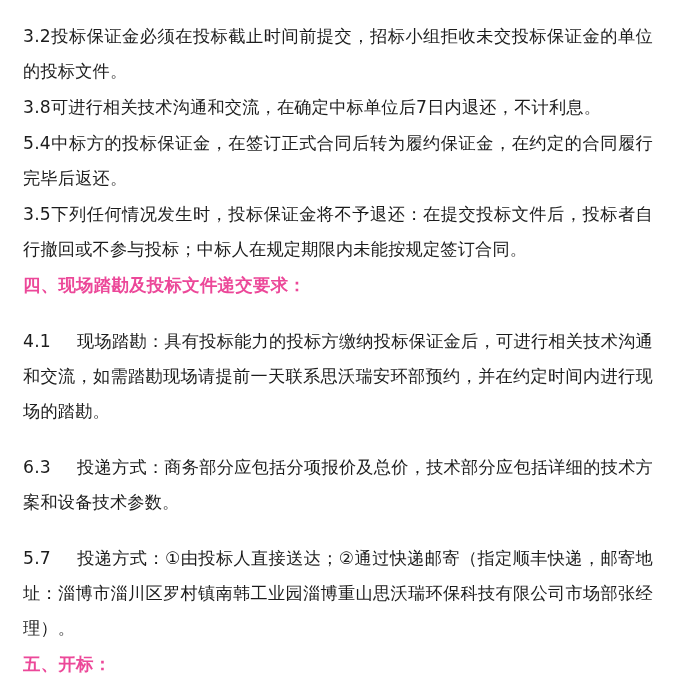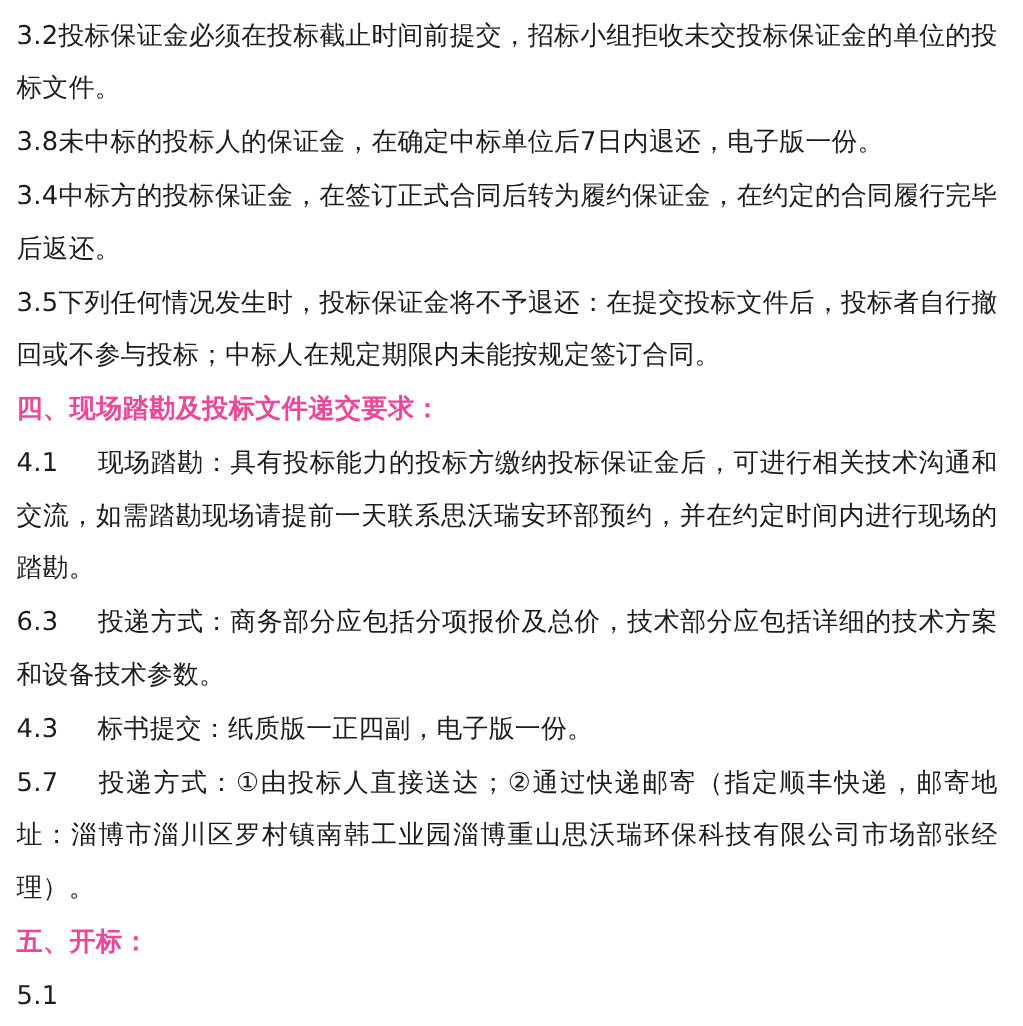--- a/index.html
+++ b/index.html
@@ -11,21 +11,21 @@
     width: 682px;
     height: 684px;
     overflow: hidden;
     font-family: "DejaVu Sans", "Liberation Sans", sans-serif;
     color: #1a1a1a;
   }
   #page {
     position: relative;
     width: 682px;
     height: 684px;
-    padding: 1px;
+    padding: 13px;
     box-sizing: border-box;
   }
   .doc-body {
     padding: 6px 16px 0 10px;
   }
   p.para {
     margin: 0 0 1px 0;
     font-size: 17.2px;
     line-height: 35px;
     letter-spacing: 0.2px;
@@ -38,46 +38,46 @@
     margin: 0 0 1px 0;
     font-size: 17.4px;
     line-height: 35px;
     font-weight: bold;
     color: #ec4899;
     letter-spacing: 0.3px;
   }
   .num-wide {
     display: inline-block;
     min-width: 54px;
+    margin-top: 20px;
   }
   .num-narrow {
     display: inline-block;
   }
 </style>
 </head>
 <body>
 
 <div id="page">
   <div class="doc-body">
 
     <p class="para"><span class="num-narrow">3.2</span><span>投标保证金必须在投标截止时间前提交，招标小组拒收未交投标保证金的单位的投标文件。</span></p>
 
-    <p class="para"><span class="num-narrow">3.8</span><span>未中标的投标人的保证金，在确定中标单位后7日内退还，电子版一份。</span></p>
+    <p class="para"><span class="num-narrow">3.8</span><span>可进行相关技术沟通和交流，在确定中标单位后7日内退还，不计利息。</span></p>
 
-    <p class="para"><span class="num-narrow">3.4</span><span>中标方的投标保证金，在签订正式合同后转为履约保证金，在约定的合同履行完毕后返还。</span></p>
+    <p class="para"><span class="num-narrow">5.4</span><span>中标方的投标保证金，在签订正式合同后转为履约保证金，在约定的合同履行完毕后返还。</span></p>
 
     <p class="para"><span class="num-narrow">3.5</span><span>下列任何情况发生时，投标保证金将不予退还：在提交投标文件后，投标者自行撤回或不参与投标；中标人在规定期限内未能按规定签订合同。</span></p>
 
     <p class="heading">四、现场踏勘及投标文件递交要求：</p>
 
     <p class="para"><span class="num-wide">4.1</span><span>现场踏勘：具有投标能力的投标方缴纳投标保证金后，可进行相关技术沟通和交流，如需踏勘现场请提前一天联系思沃瑞安环部预约，并在约定时间内进行现场的踏勘。</span></p>
 
     <p class="para"><span class="num-wide">6.3</span><span>投递方式：商务部分应包括分项报价及总价，技术部分应包括详细的技术方案和设备技术参数。</span></p>
 
-    <p class="para"><span class="num-wide">4.3</span><span>标书提交：纸质版一正四副，电子版一份。</span></p>
 
     <p class="para"><span class="num-wide">5.7</span><span>投递方式：①由投标人直接送达；②通过快递邮寄（指定顺丰快递，邮寄地址：淄博市淄川区罗村镇南韩工业园淄博重山思沃瑞环保科技有限公司市场部张经理）。</span></p>
 
 
     <p class="heading">五、开标：</p>
 
     <p class="para"><span class="num-narrow">5.1</span></p>
 
   </div>
 </div>

